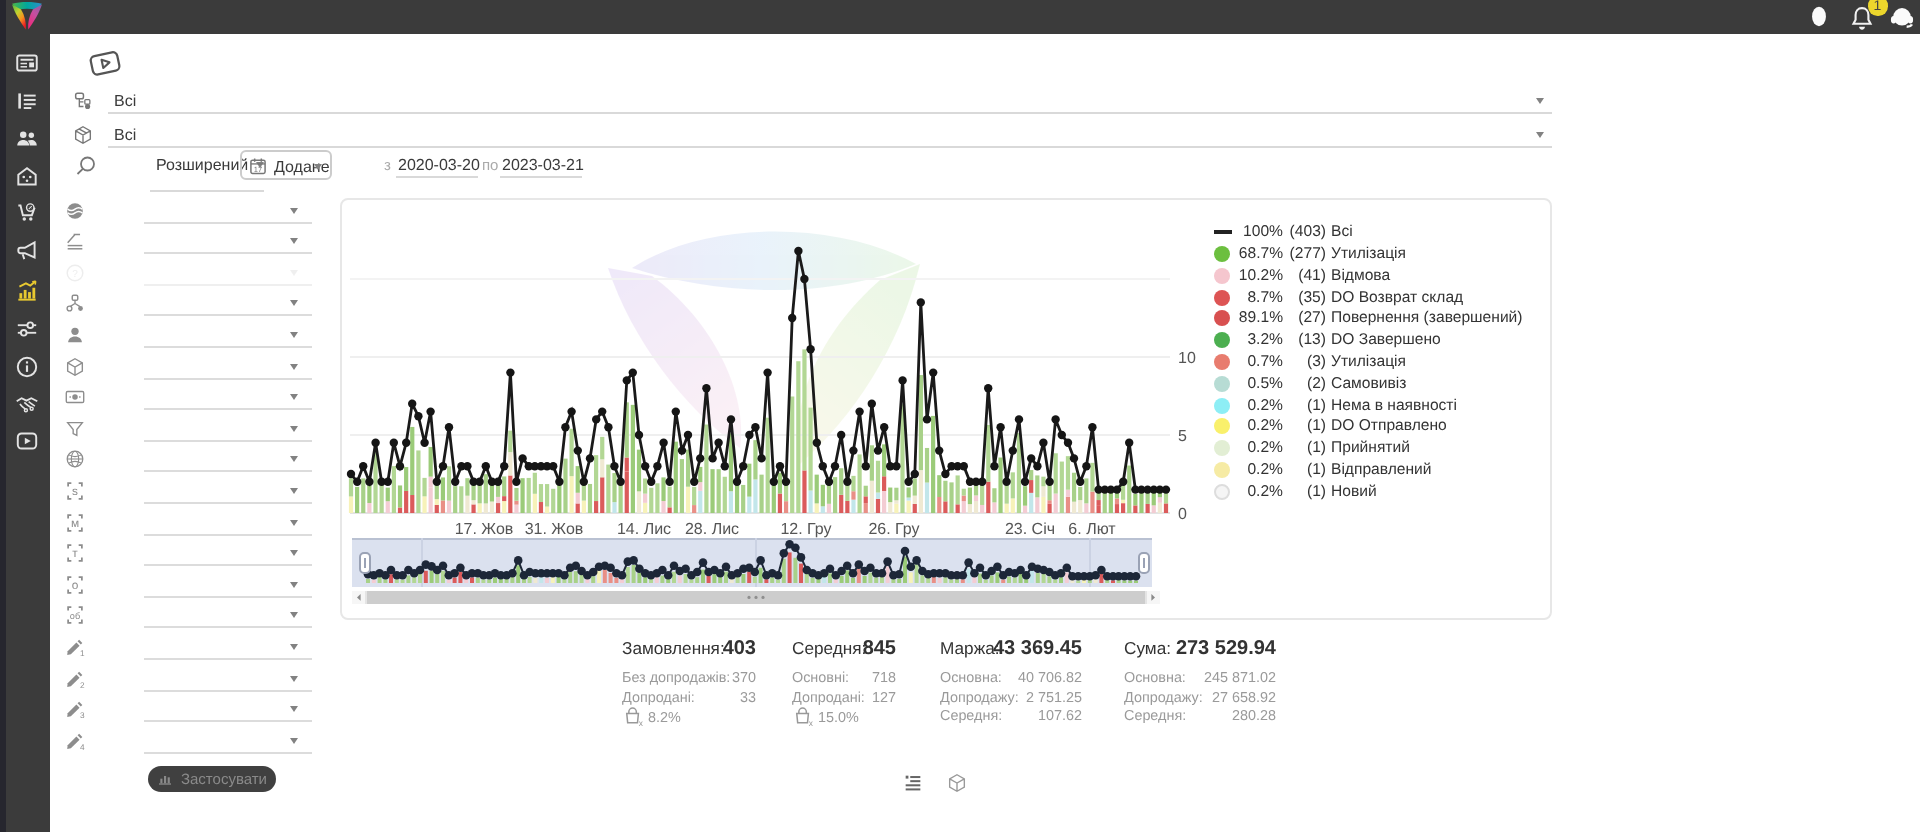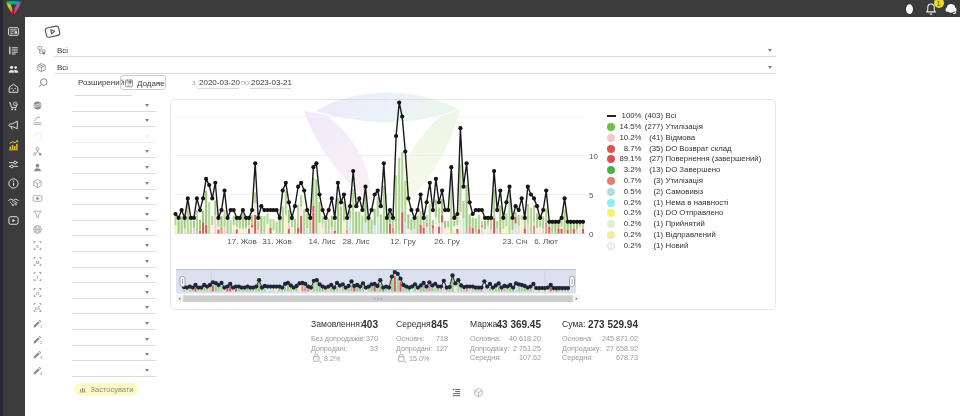--- a/index.html
+++ b/index.html
@@ -33,21 +33,21 @@
 .lp { position:absolute; left:4px; width:30.5px; text-align:right; }
 .lc { position:absolute; left:36px; width:20px; text-align:right; }
 .ll { position:absolute; left:58.5px; }
 
 .scol { position:absolute; top:319px; font-size:7.2px; color:#9a9a9a; white-space:nowrap; }
 .sh { font-size:8.6px; color:#333; height:13px; position:relative; margin-bottom:2px;}
 .shl { }
 .shv { position:absolute; right:0; font-weight:bold; font-size:10px; }
 .sr { position:relative; height:9.6px; }
 .sv { position:absolute; right:0; }
-.btn { position:absolute; left:74px; top:383px; width:64px; height:13px; border-radius:7px; background:#fef9c3; color:#8a8a8a; font-size:7.5px; text-align:center; line-height:13px; }
+.btn { position:absolute; left:74px; top:383px; width:64px; height:13px; border-radius:7px; background:#404040; color:#8a8a8a; font-size:7.5px; text-align:center; line-height:13px; }
 .vicon { position:absolute; top:384px; }
 </style></head>
 <body>
 <div class="content"></div>
 <div class="topbar"></div>
 <div class="rail">
     <svg class="ri" style="top:25px" width="13" height="13" viewBox="0 0 24 24">
       <rect x="3" y="5" width="18" height="14" rx="2" fill="none" stroke="#e3e3e3" stroke-width="1.8"></rect>
       <line x1="6" y1="9" x2="18" y2="9" stroke="#e3e3e3" stroke-width="1.8"></line>
       <line x1="6" y1="12.5" x2="12" y2="12.5" stroke="#e3e3e3" stroke-width="1.4"></line>
@@ -383,21 +383,21 @@
     </div>
   </div>
 <div class="btn"><svg width="9" height="8" viewBox="0 0 24 24" style="vertical-align:-1px;margin-right:3px">
       <line x1="3" y1="21" x2="21" y2="21" stroke="#8a8a8a" stroke-width="2"></line>
       <rect x="5" y="13" width="3.2" height="7" fill="#8a8a8a"></rect>
       <rect x="10.5" y="9" width="3.2" height="11" fill="#8a8a8a"></rect>
       <rect x="16" y="11" width="3.2" height="9" fill="#8a8a8a"></rect>
     </svg>Застосувати</div>
 
 <div class="card"></div>
-<div style="position:absolute;left:170px;top:90px;"><svg width="606" height="211" viewBox="170 99 606 211" font-family="Liberation Sans, sans-serif">
+<div style="position:absolute;left:170px;top:113px;"><svg width="606" height="211" viewBox="170 99 606 211" font-family="Liberation Sans, sans-serif">
 <g>
         <defs>
 <linearGradient id="wmT" x1="0" y1="0" x2="1" y2="0">
  <stop offset="0" stop-color="#b9aee8"></stop>
             <stop offset="0.45" stop-color="#a9cdf0"></stop>
             <stop offset="1" stop-color="#b3e3a8"></stop>
 </linearGradient>
 <linearGradient id="wmL" x1="0" y1="0" x2="0.5" y2="1">
  <stop offset="0" stop-color="#c0a8ea"></stop>
             <stop offset="1" stop-color="#eec4dd"></stop>
@@ -820,21 +820,21 @@
 <div class="lrow" style="top:111.0px">
     <span class="lsw" style="background:none">
       <i style="display:block;width:9px;height:2px;background:#222;margin-top:3px"></i>
     </span>
     <span class="lp">100%</span>
     <span class="lc">(403)</span>
     <span class="ll">Всі</span>
   </div>
 <div class="lrow" style="top:121.8px">
     <span class="lsw" style="background:#6cbf3f;"></span>
-    <span class="lp">14.5%</span>
+    <span class="lp">68.7%</span>
     <span class="lc">(277)</span>
     <span class="ll">Утилізація</span>
   </div>
 <div class="lrow" style="top:132.6px">
     <span class="lsw" style="background:#f5c6ce;"></span>
     <span class="lp">10.2%</span>
     <span class="lc">(41)</span>
     <span class="ll">Відмова</span>
   </div>
 <div class="lrow" style="top:143.5px">
@@ -1208,29 +1208,29 @@
  <div class="sr"><span>Основні:</span><span class="sv">718</span></div>
  <div class="sr"><span>Допродані:</span><span class="sv">127</span></div>
  <div class="sr"><svg width="11" height="10" viewBox="0 0 26 24" style="vertical-align:-2px;overflow:visible">
         <path d="M8 9 V7 a4.5 4.5 0 0 1 9 0 v2" fill="none" stroke="#999" stroke-width="1.8"></path>
         <path d="M5.5 9 h14 l-1.1 11 H6.6 Z" fill="none" stroke="#999" stroke-width="1.8"></path>
         <text x="20" y="23.5" font-size="10" fill="#999" font-family="Liberation Sans">x</text>
       </svg><span style="margin-left:2px">15.0%</span></div>
 </div>
 <div class="scol" style="left:470px;width:71px">
  <div class="sh"><span class="shl">Маржа:</span><span class="shv">43 369.45</span></div>
- <div class="sr"><span>Основна:</span><span class="sv">40 618.20</span></div>
+ <div class="sr"><span>Основна:</span><span class="sv">40 706.82</span></div>
  <div class="sr"><span>Допродажу:</span><span class="sv">2 751.25</span></div>
  <div class="sr"><span>Середня:</span><span class="sv">107.62</span></div>
 </div>
 <div class="scol" style="left:562px;width:76px">
  <div class="sh"><span class="shl">Сума:</span><span class="shv">273 529.94</span></div>
  <div class="sr"><span>Основна:</span><span class="sv">245 871.02</span></div>
  <div class="sr"><span>Допродажу:</span><span class="sv">27 658.92</span></div>
- <div class="sr"><span>Середня:</span><span class="sv">678.73</span></div>
+ <div class="sr"><span>Середня:</span><span class="sv">280.28</span></div>
 </div>
 <div class="vicon" style="left:451px"><svg width="11" height="11" viewBox="0 0 24 24">
       <rect x="4" y="4" width="3" height="3.2" fill="#666"></rect>
       <line x1="9" y1="5.5" x2="20" y2="5.5" stroke="#666" stroke-width="2.2"></line>
       <line x1="9" y1="10" x2="20" y2="10" stroke="#666" stroke-width="2.2"></line>
       <line x1="4" y1="14.5" x2="20" y2="14.5" stroke="#666" stroke-width="2.2"></line>
       <line x1="4" y1="19" x2="20" y2="19" stroke="#666" stroke-width="2.2"></line>
     </svg></div>
 <div class="vicon" style="left:473px"><svg width="11" height="11" viewBox="0 0 24 24">
       <path d="M12 3 L20 7.5 V16.5 L12 21 L4 16.5 V7.5 Z M4 7.5 L12 12 L20 7.5 M12 12 V21" fill="none" stroke="#999" stroke-width="1.5"></path>

